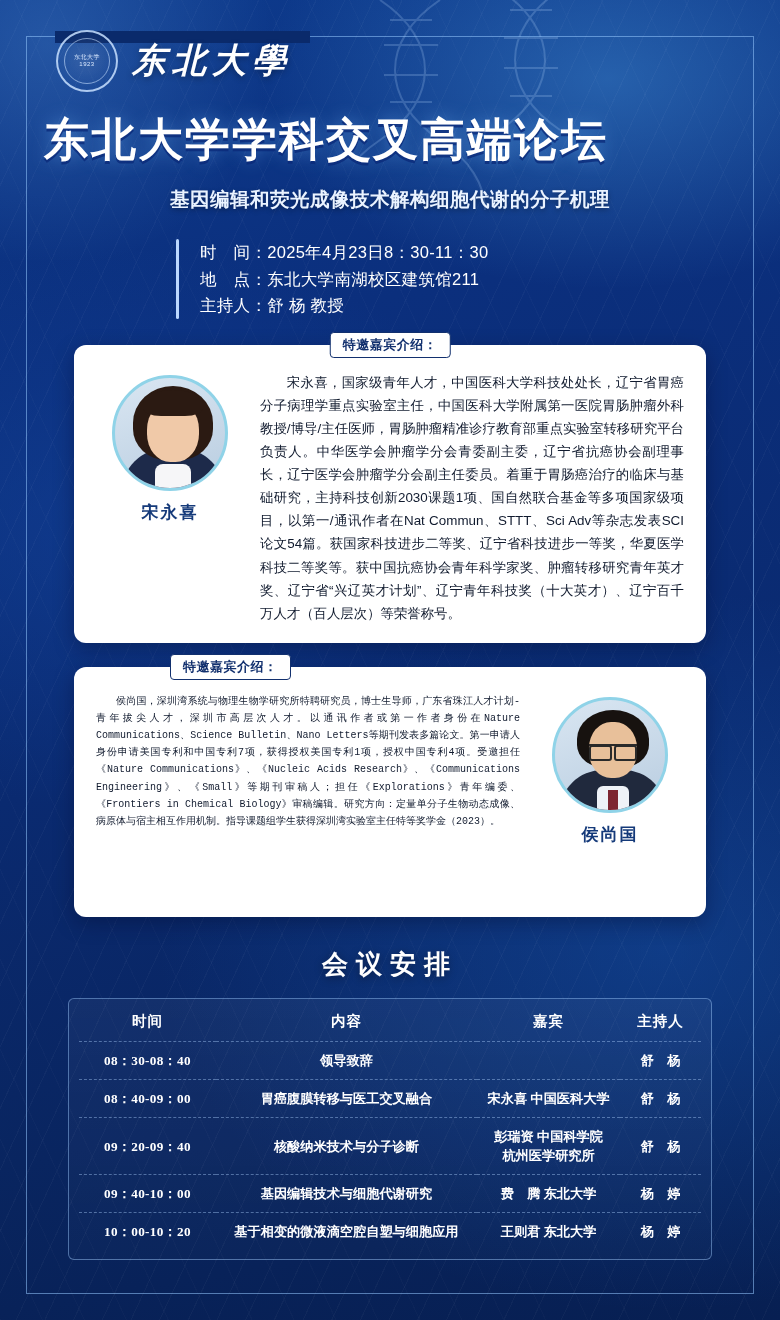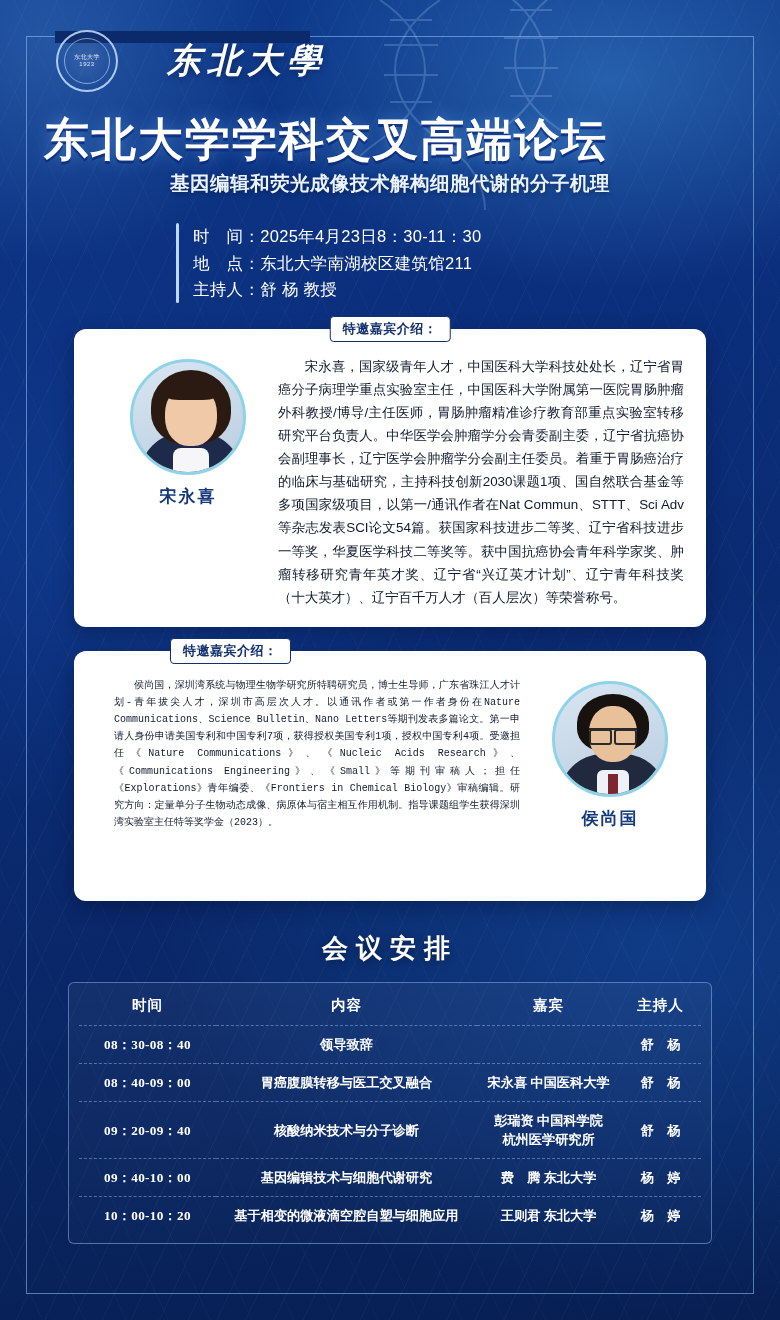--- a/index.html
+++ b/index.html
@@ -57,49 +57,48 @@
     color:#dbe9ff; font-size:7px; line-height:1.15; text-align:center;
     background: radial-gradient(circle at 50% 45%, rgba(255,255,255,0.10), rgba(255,255,255,0) 70%);
     letter-spacing:.5px;
   }
   .seal-inner{ width:46px;height:46px;border-radius:50%;border:1px solid rgba(200,225,255,.6);
     display:flex;align-items:center;justify-content:center;flex-direction:column;font-size:6px;}
   .wordmark {
     color:#ffffff; font-family:"Liberation Serif", serif; font-size: 34px; font-weight:700;
     letter-spacing: 6px; text-shadow: 0 2px 6px rgba(0,0,0,.35);
     font-style: italic;
-    margin-left: 35px;
   }
 
   
   .title {
     text-align:left; color:#ffffff; font-size: 45px; font-weight: 700;
     letter-spacing: 2px; margin-top: 12px;
     font-family:"Liberation Serif", serif;
     text-shadow: 0 3px 0 rgba(10,40,120,.75), 0 0 18px rgba(120,190,255,.45);
   }
   .subtitle {
     text-align:center; color:#eaf3ff; font-size: 19.5px; font-weight:600;
-    margin-top: 0; letter-spacing: .5px;
+    margin-top: 16px; letter-spacing: .5px;
     text-shadow: 0 2px 5px rgba(0,0,0,.35);
   }
 
   
-  .meta { margin: 26px 0 0 132px; display:flex; gap: 14px; }
+  .meta { margin: 26px 0 0 132px; display:flex; gap: 21px; }
   .meta-bar { width: 3px; background:#bcd8ff; border-radius:2px; }
   .meta-lines { color:#ffffff; font-size: 16.5px; line-height: 1.62; letter-spacing:.3px; }
   .meta-lines div { white-space: pre; }
 
   
   .card {
     position: relative;
     background: #ffffff;
     border-radius: 12px;
     margin: 0 30px;
-    padding: 26px 22px 18px 40px;
+    padding: 26px 22px 18px 22px;
     box-shadow: 0 6px 20px rgba(0,10,40,.35);
     min-height: 250px;
   }
   .card.first { margin-top: 26px; }
   .card.second { margin-top: 24px; }
   .tag {
     position: absolute; top: -13px; left: 50%; transform: translateX(-50%);
     background:#ffffff; border: 1.5px solid #12306e; border-radius: 4px;
     color:#12306e; font-size: 13px; font-weight:700; padding: 3px 12px; letter-spacing:.5px;
   }

